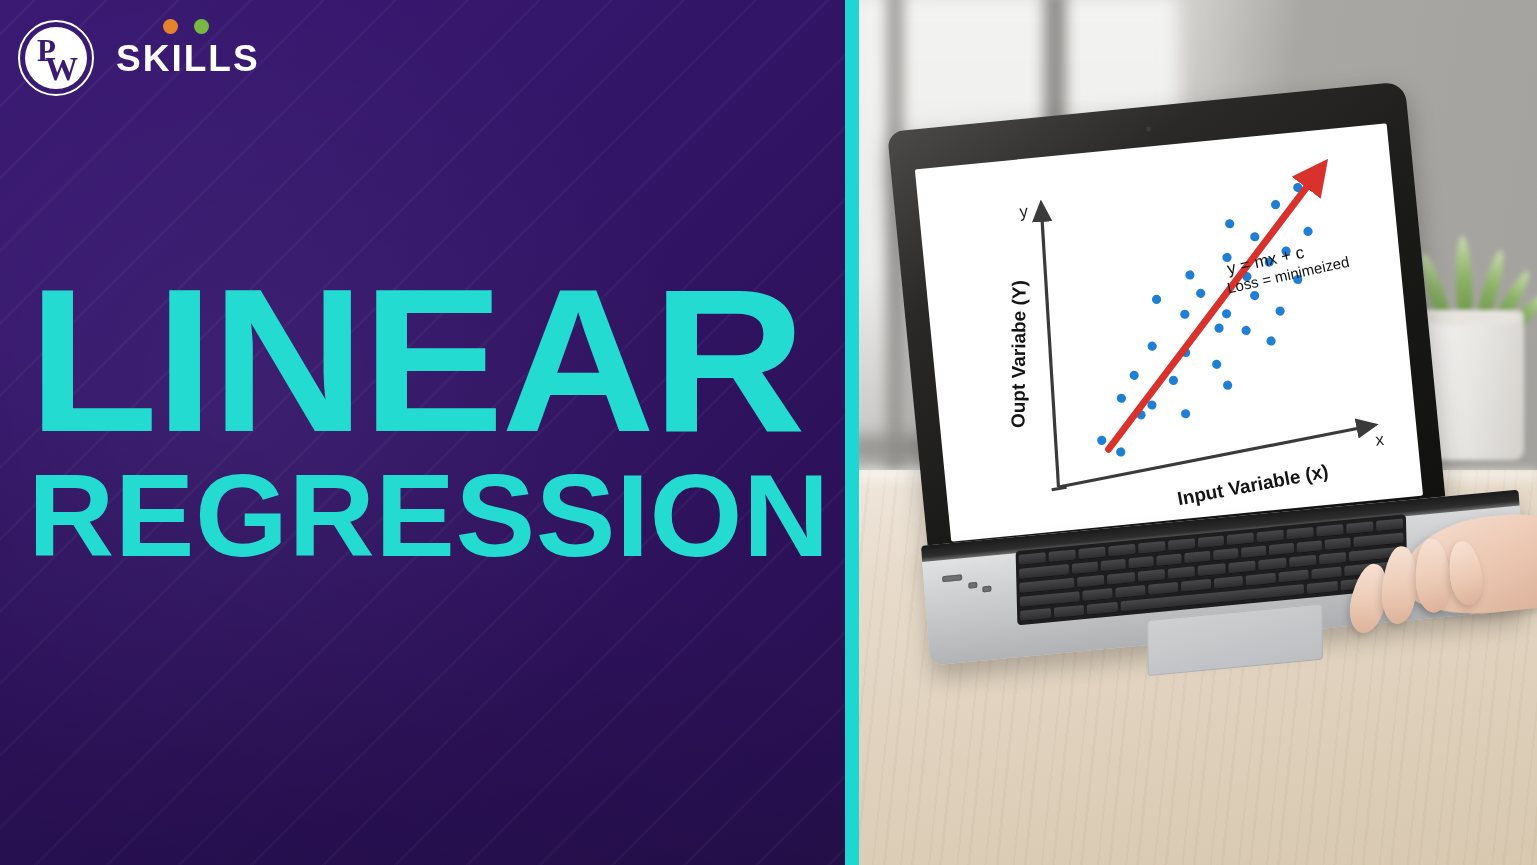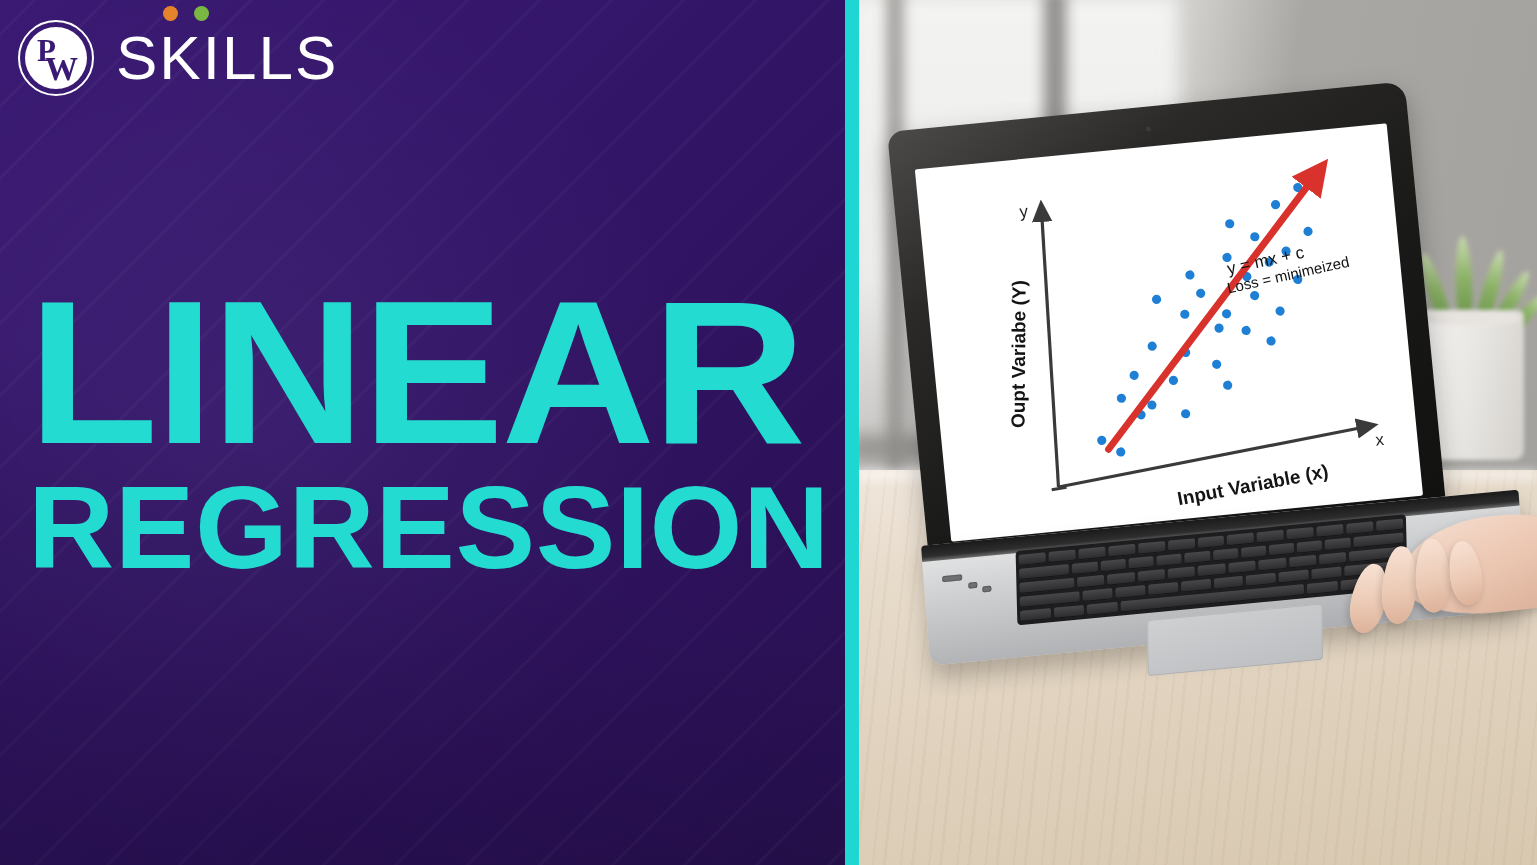--- a/index.html
+++ b/index.html
@@ -54,29 +54,29 @@
   .logo-p, .logo-w{
     position:absolute; color:#3a1a73;
     font-family:"Liberation Serif", serif; font-weight:700; line-height:1;
   }
   .logo-p{ left:19px; top:15px; font-size:31px; }
   .logo-w{ left:27px; top:33px; font-size:33px; }
 
   .logo-word{ position:relative; margin-left:22px; }
   .logo-word .txt{
     font-family:"Liberation Sans", sans-serif;
-    font-weight:400; font-size:62px; color:#ffffff;
+    font-weight:700; font-size:37px; color:#ffffff;
     letter-spacing:2px; line-height:1;margin-top:24px;
   }
   .dot{ position:absolute; width:15px; height:15px; border-radius:50%; top:-21px; }
   .dot-orange{ background:#e5832c; left:47px; }
   .dot-green { background:#79b842; left:78px; }
 
   
-  .title-block{ position:absolute; left:28px; top:292px; width:790px; }
+  .title-block{ position:absolute; left:28px; top:280px; width:790px; }
   .title-line1{
     font-family:"Liberation Sans", sans-serif;
     font-weight:700; color:#23dbd0;
     font-size:205px; line-height:0.78;
     letter-spacing:-3px;
     transform:scaleX(1.04); transform-origin:left center;
   }
   .title-line2{
     font-family:"Liberation Sans", sans-serif;
     font-weight:700; color:#23dbd0;

